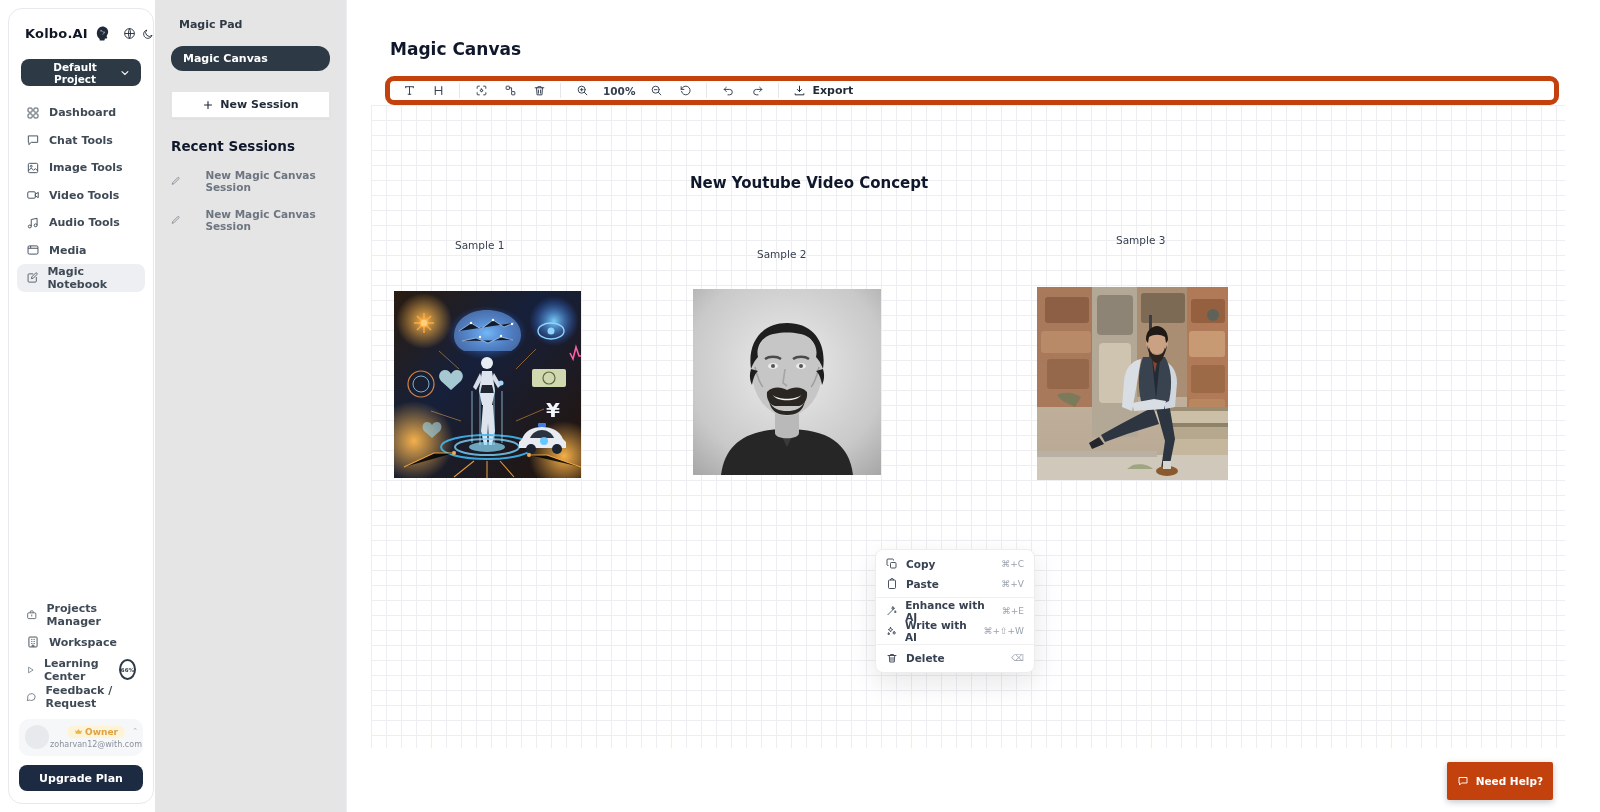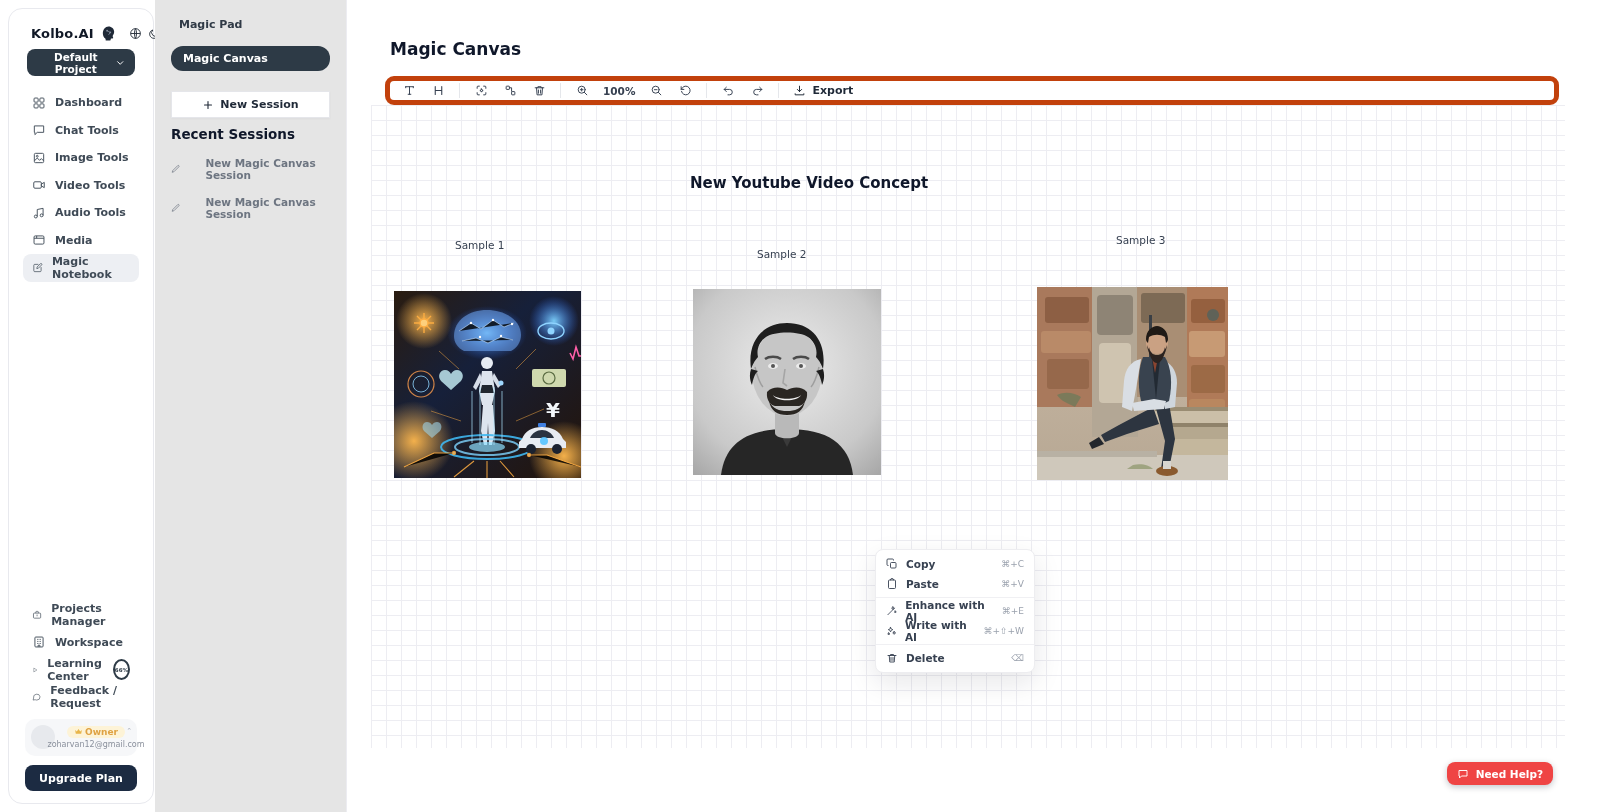--- a/index.html
+++ b/index.html
@@ -3,27 +3,27 @@
 <meta charset="utf-8">
 <style>
   * { margin:0; padding:0; box-sizing:border-box; }
   html,body { width:1600px; height:812px; background:#fff; overflow:hidden;
     font-family:"DejaVu Sans","Liberation Sans",sans-serif; color:#3f4a56; }
   .stage { position:relative; width:1600px; height:812px; }
 
   
   .sidebar1 { position:absolute; left:8px; top:8px; width:146px; height:796px;
     background:#fff; border:1px solid #e8e9ee; border-radius:14px;
-    display:flex; flex-direction:column; padding:14px 14px 12px; }
+    display:flex; flex-direction:column; padding:14px 8px 12px; }
   .logo-row { display:flex; align-items:center; padding:2px 6px 0 8px; gap:6px; }
   .brand { font-size:13px; font-weight:800; color:#101826; letter-spacing:.2px; white-space:nowrap; }
   .logo-mark { width:17px; height:17px; flex:0 0 auto; }
   .logo-row .spacer { flex:1; }
   .icon-btn { background:none; border:none; cursor:pointer; color:#222b36; display:flex; align-items:center; }
-  .project-btn { margin:7px 4px 0; height:27px; background:#2d3a46; border:none; border-radius:8px;
+  .project-btn { margin:17px 4px 0; height:27px; background:#2d3a46; border:none; border-radius:8px;
     color:#fff; font-size:10.5px; font-weight:700; display:flex; align-items:center;
     justify-content:space-between; padding:0 10px; cursor:pointer; font-family:inherit; }
   .nav { margin-top:13px; display:flex; flex-direction:column; }
   .nav-item { height:27.5px; display:flex; align-items:center; gap:9px; padding:0 9px;
     font-size:11px; font-weight:600; color:#3f4a56; border-radius:8px; cursor:pointer; }
   .nav-item.active { background:#edeff3; }
   .nav-item .ic { color:#4a5560; }
   .grow { flex:1; }
   .badge-circle { margin-left:2px; width:21px; height:21px; border:2px solid #2d3a46; border-radius:50%;
     font-size:5.5px; font-weight:700; color:#2d3a46; display:flex; align-items:center; justify-content:center; }
@@ -41,21 +41,21 @@
   
   .sidebar2 { position:absolute; left:155px; top:0; width:192px; height:812px; background:#e5e5e5;
     border-right:1px solid #ececf1; padding:14px 16px 0; }
   .panel-item { font-size:11px; font-weight:600; color:#303a46; padding:4px 8px; border-radius:8px; cursor:pointer; }
   .panel-item.active { margin-top:11px; background:#2d3a46; color:#fff; font-weight:700;
     height:25px; display:flex; align-items:center; border-radius:12px; padding:0 12px; }
   .new-session-btn { margin-top:20px; width:100%; height:27px; background:#fff; border:1px solid #e5e6ea;
     border-radius:0; display:flex; align-items:center; justify-content:center; gap:6px;
     font-size:11px; font-weight:700; color:#1f2937; cursor:pointer; font-family:inherit;
     box-shadow:0 1px 2px rgba(16,24,40,.04); }
-  .recent-heading { margin-top:8px; font-size:13.5px; font-weight:800; color:#0f172a; }
+  .recent-heading { margin-top:20px; font-size:13.5px; font-weight:800; color:#0f172a; }
   .session-item { margin-top:15px; display:flex; align-items:center; gap:25px; font-size:10.5px;
     font-weight:600; color:#6d7581; cursor:pointer; }
 
   
   .main { position:absolute; left:347px; top:0; right:0; bottom:0; background:#fff; }
   .page-title { position:absolute; left:43px; top:39px; font-size:17px; font-weight:800; color:#0f172a; }
   .toolbar { position:absolute; left:38px; top:76px; width:1174px; height:29px; background:#fff;
     border:5px solid #c2410c; border-radius:9px; display:flex; align-items:center; gap:7px;
     padding:0 8px; box-shadow:0 1px 2px rgba(16,24,40,.03); color:#374151; }
   .tool-btn { background:none; border:none; cursor:pointer; color:#374151; width:22px; height:22px;
@@ -76,22 +76,22 @@
 
   
   .ctx-menu { position:absolute; left:504px; top:444px; width:160px; background:#fff;
     border:1px solid #ededf0; border-radius:8px; box-shadow:0 10px 28px rgba(15,23,42,.10);
     padding:4px 0; }
   .ctx-item { height:20px; display:flex; align-items:center; gap:8px; padding:0 10px;
     font-size:10.5px; font-weight:600; color:#374151; cursor:pointer; }
   .ctx-shortcut { margin-left:auto; font-size:9px; font-weight:500; color:#9aa1ad; }
   .ctx-sep { height:1px; background:#f0f0f3; margin:3px 0; }
 
-  .need-help { position:absolute; right:47px; top:762px; height:23px; background:#ef4444; border:none;
-    border-radius:8px; color:#fff; font-size:10.5px; font-weight:700; display:flex; align-items:center;
+  .need-help { position:absolute; right:47px; top:762px; height:38px; background:#c2410c; border:none;
+    border-radius:2px; color:#fff; font-size:10.5px; font-weight:700; display:flex; align-items:center;
     gap:7px; padding:0 10px; cursor:pointer; font-family:inherit; box-shadow:0 2px 6px rgba(15,23,42,.25); }
 
   .ic { width:14px; height:14px; }
   .ic12 { width:12px; height:12px; }
   .ic13 { width:13px; height:13px; }
 </style>
 </head>
 <body>
 
 <div class="stage">
@@ -215,21 +215,21 @@
 
     <div class="user-card">
       <span class="avatar"></span>
       <span class="user-meta">
         <span class="owner-badge">
           <svg width="9" height="9" viewBox="0 0 24 24">
               <path fill="#e8b54a" d="M3 8l4.5 4L12 5l4.5 7L21 8l-1.8 10H4.8z"></path>
             </svg>
           <span>Owner</span>
         </span>
-        <span class="user-email">zoharvan12@gmail.com</span>
+        <span class="user-email">zoharvan12@with.com</span>
       </span>
       <span class="card-chev">⌃</span>
     </div>
 
     <button class="upgrade-btn">Upgrade Plan</button>
   </aside>
 
   <aside class="sidebar2">
     <div class="panel-item">Magic Pad</div>
     <div class="panel-item active">Magic Canvas</div>

